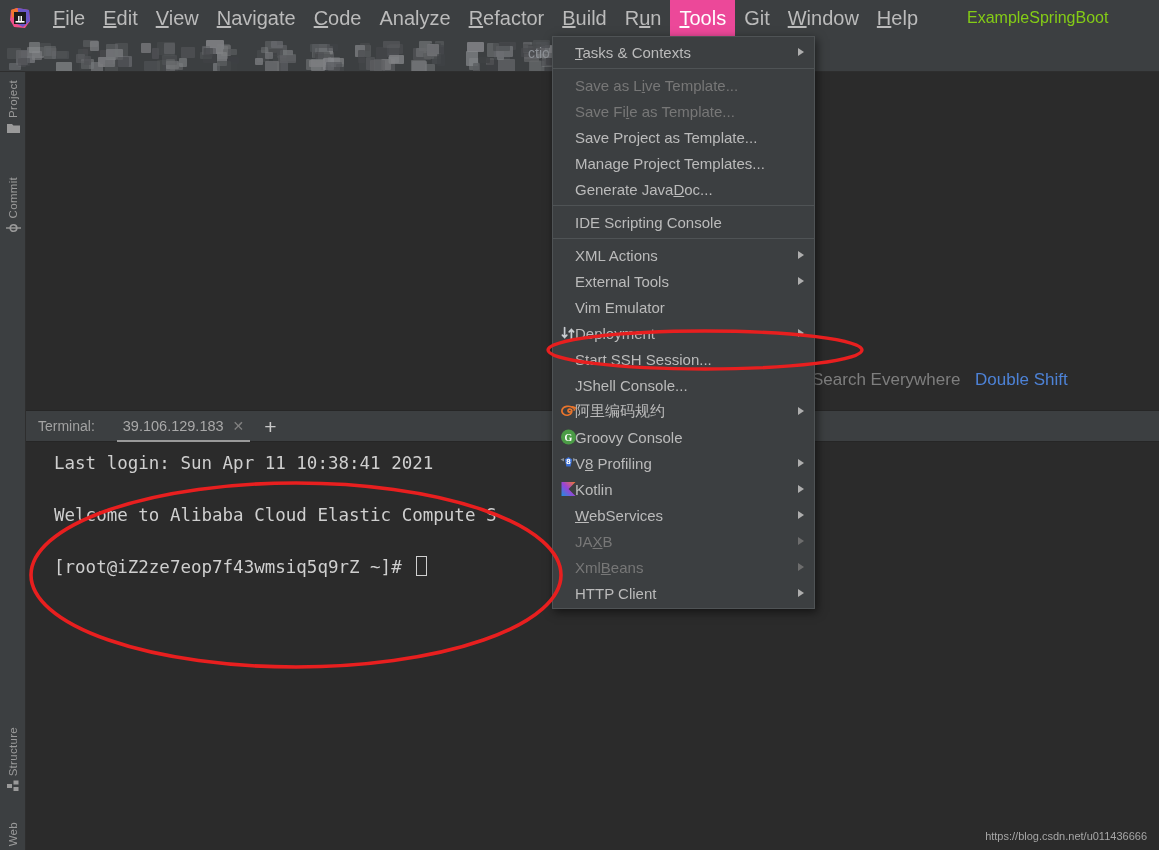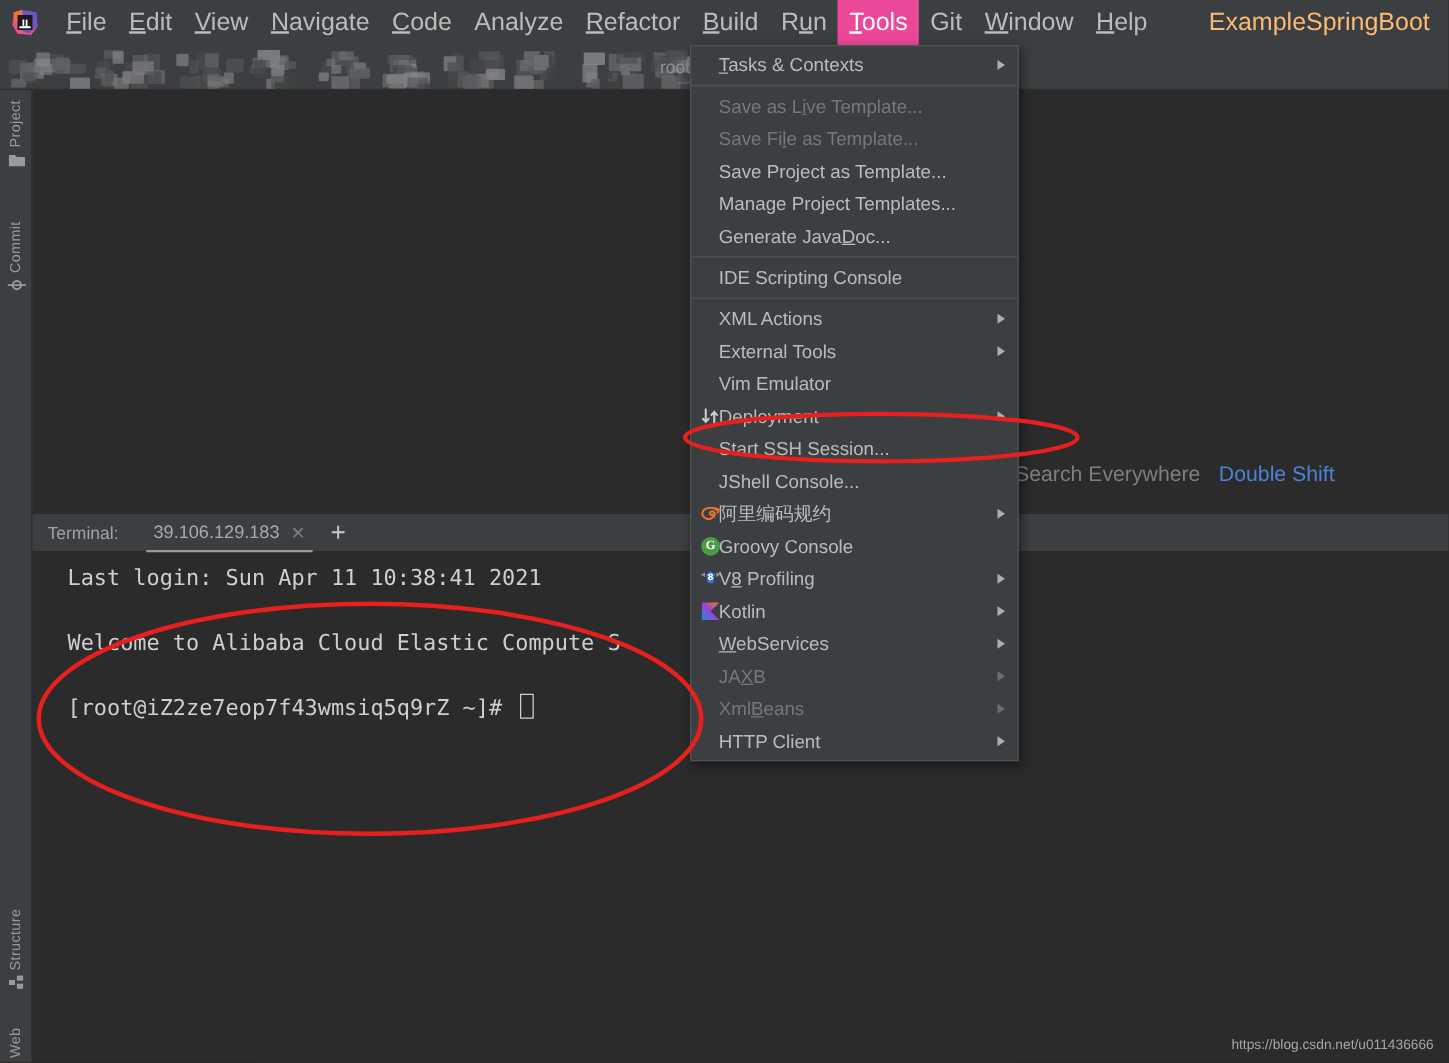--- a/index.html
+++ b/index.html
@@ -34,22 +34,22 @@
     padding: 0 9px;
     color: #bbbbbb;
     font-size: 20px;
     white-space: nowrap;
     cursor: default;
   }
   .mb-item.active { background: #ec4899; color: #ffffff; }
   .mb-item u { text-decoration: underline; }
   .project-name {
     margin-left: 40px;
-    color: #fdba74;
-    font-size: 20px;
+    color: #84cc16;
+    font-size: 16px;
     white-space: nowrap;
   }
 
   
   .toolbar {
     position: absolute; left: 0; top: 36px;
     width: 1159px; height: 36px;
     background: #3c3f41;
     border-bottom: 1px solid #2e2e2e;
     overflow: hidden;
@@ -391,21 +391,21 @@
       <div class="blur-blk" style="left: 546.49px; top: 15.0873px; width: 12.3311px; height: 14.0554px; background: rgb(63, 65, 68); opacity: 0.82;"></div>
       <div class="blur-blk" style="left: 523.87px; top: 9.83241px; width: 17.0013px; height: 12.7792px; background: rgb(101, 103, 106); opacity: 0.49;"></div>
       <div class="blur-blk" style="left: 537px; top: 9.68858px; width: 16.6807px; height: 12.4197px; background: rgb(122, 124, 127); opacity: 0.71;"></div>
       <div class="blur-blk" style="left: 540.879px; top: 22.6559px; width: 15.0361px; height: 6.97689px; background: rgb(72, 74, 77); opacity: 0.56;"></div>
       <div class="blur-blk" style="left: 544.509px; top: 8.73426px; width: 15.7341px; height: 8.45073px; background: rgb(134, 136, 139); opacity: 0.77;"></div>
       <div class="blur-blk" style="left: 529.889px; top: 23.9238px; width: 11.4413px; height: 10.8412px; background: rgb(101, 103, 106); opacity: 0.42;"></div>
       <div class="blur-blk" style="left: 533.019px; top: 4.22438px; width: 16.8245px; height: 8.14842px; background: rgb(75, 77, 80); opacity: 0.81;"></div>
       <div class="blur-blk" style="left: 535.899px; top: 5.63611px; width: 13.5502px; height: 12.3723px; background: rgb(83, 85, 88); opacity: 0.45;"></div>
       <div class="blur-blk" style="left: 520.529px; top: 12.159px; width: 16.2852px; height: 8.51277px; background: rgb(73, 75, 78); opacity: 0.64;"></div>
       <div class="blur-blk" style="left: 522.909px; top: 7.7929px; width: 17.6961px; height: 8.56995px; background: rgb(71, 73, 76); opacity: 0.45;"></div>
-      <div style="position: absolute; left: 528px; top: 9px; color: rgb(141, 145, 150); font-size: 14px; font-family: &quot;Liberation Sans&quot;, sans-serif;">root</div>
+      <div style="position: absolute; left: 528px; top: 9px; color: rgb(141, 145, 150); font-size: 14px; font-family: &quot;Liberation Sans&quot;, sans-serif;">ctio</div>
     </div>
 
   <div class="editor-bg"></div>
 
   <div class="search-hint">
     <span>Search Everywhere</span>
     <span class="shift">Double Shift</span>
   </div>
 
   <div class="left-stripe" id="left-stripe">

